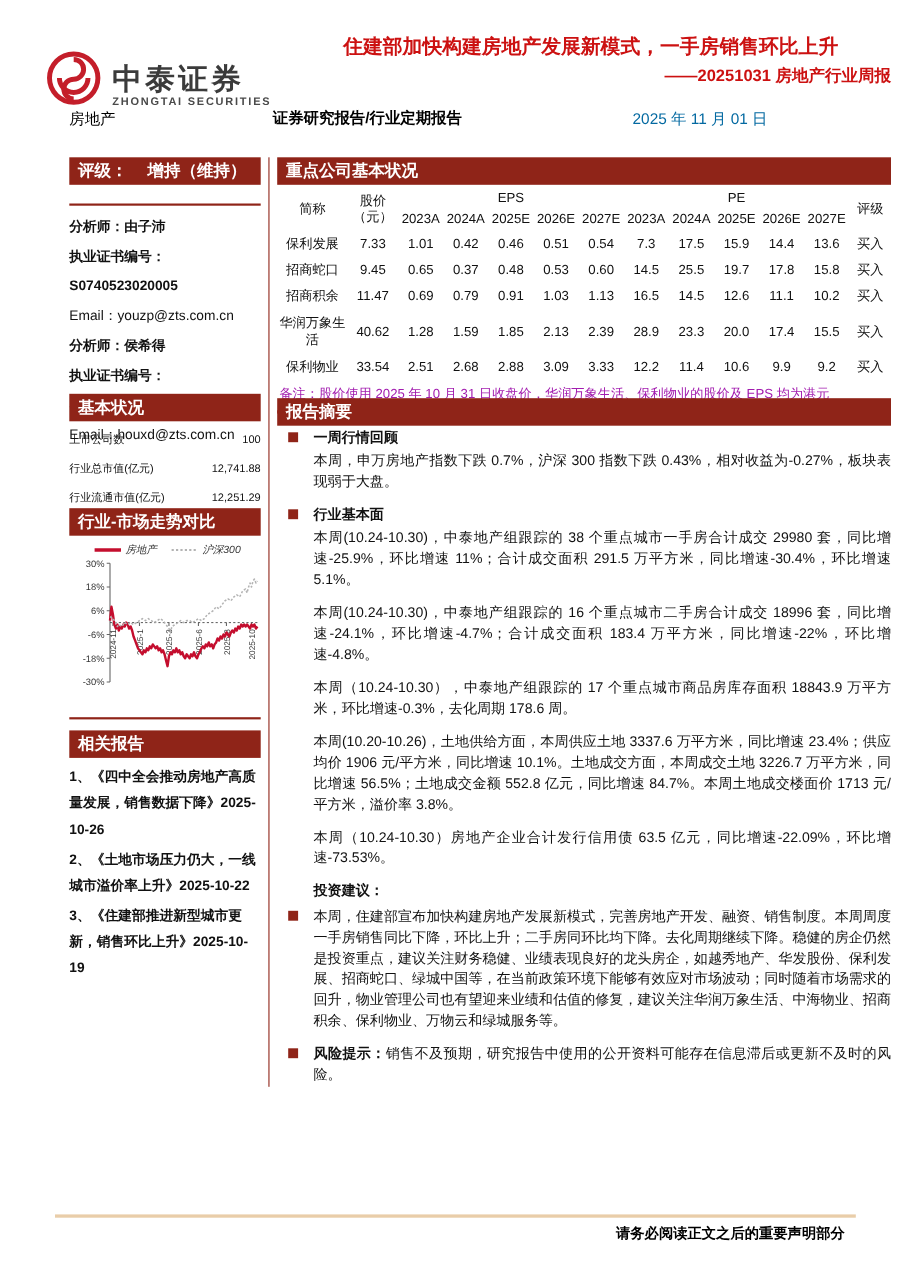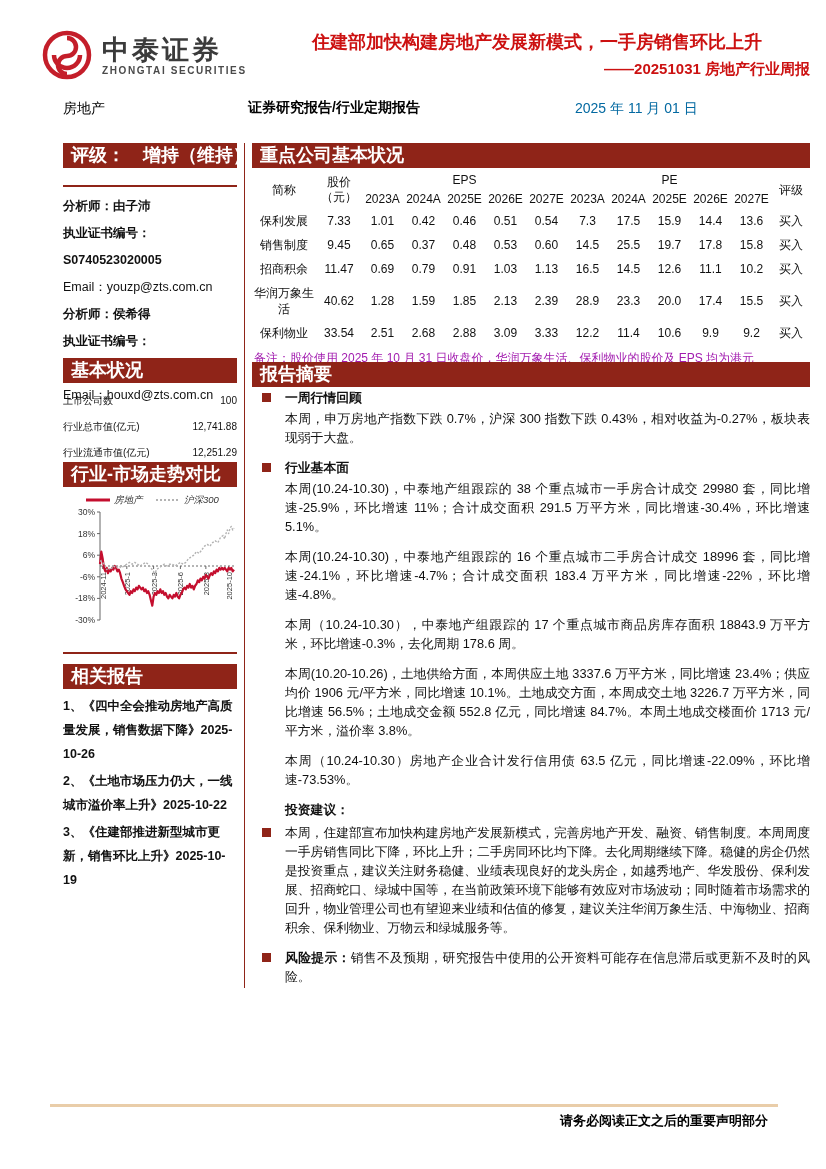--- a/index.html
+++ b/index.html
@@ -1,28 +1,28 @@
 <!DOCTYPE html>
 <html><head>
 <meta charset="utf-8">
 <style>
   html,body{margin:0;padding:0;background:#ffffff;}
   .page{position:relative;width:826px;height:1169px;background:#fff;overflow:hidden;
         font-family:"Liberation Sans","DejaVu Sans",sans-serif;color:#111;}
   
-  .logo-wrap{position:absolute;left:40px;top:28px;display:flex;align-items:center;gap:8px;}
+  .logo-wrap{position:absolute;left:40px;top:44px;display:flex;align-items:flex-end;gap:8px;}
   .logo-text .cn{font-size:27px;font-weight:bold;color:#3b3b3b;letter-spacing:3px;line-height:30px;}
   .logo-text .en{font-size:10px;font-weight:bold;color:#4a4a4a;letter-spacing:1.6px;}
   .doc-title{position:absolute;top:30px;right:64px;font-size:18px;font-weight:bold;color:#cc1111;}
   .doc-subtitle{position:absolute;top:60px;right:16px;font-size:15px;font-weight:bold;color:#cc1111;}
   .meta-industry{position:absolute;left:63px;top:100px;font-size:14px;color:#000;}
   .meta-type{position:absolute;left:248px;top:99px;font-size:14px;font-weight:bold;color:#000;}
   .meta-date{position:absolute;left:575px;top:100px;font-size:14px;color:#0369a1;}
   
-  .bar{position:absolute;background:#8f2418;color:#fff;font-weight:bold;font-size:18px;
+  .bar{position:absolute;background:#8f2418;color:#fff;font-weight:bold;font-size:15px;
        line-height:25px;height:25px;padding-left:8px;box-sizing:border-box;white-space:nowrap;}
   .side-bar{left:63px;width:174px;}
   .main-bar{left:252px;width:558px;}
   .vdivider{position:absolute;left:244px;top:143px;width:1px;height:845px;background:#8f2418;}
   .hline-red{position:absolute;left:63px;width:174px;height:2px;background:#8f2418;}
   
   .rating-val{margin-left:18px;}
   .analysts{position:absolute;left:63px;top:193px;width:178px;font-size:12.5px;line-height:27px;}
   .analysts .b{font-weight:bold;}
   .kv{position:absolute;left:63px;width:174px;font-size:10px;line-height:26px;}
@@ -201,21 +201,21 @@
         <td>0.51</td>
         <td>0.54</td>
         <td>7.3</td>
         <td>17.5</td>
         <td>15.9</td>
         <td>14.4</td>
         <td>13.6</td>
         <td>买入</td>
       </tr>
       <tr>
-        <td>销售制度</td>
+        <td>招商蛇口</td>
         <td>9.45</td>
         <td>0.65</td>
         <td>0.37</td>
         <td>0.48</td>
         <td>0.53</td>
         <td>0.60</td>
         <td>14.5</td>
         <td>25.5</td>
         <td>19.7</td>
         <td>17.8</td>

